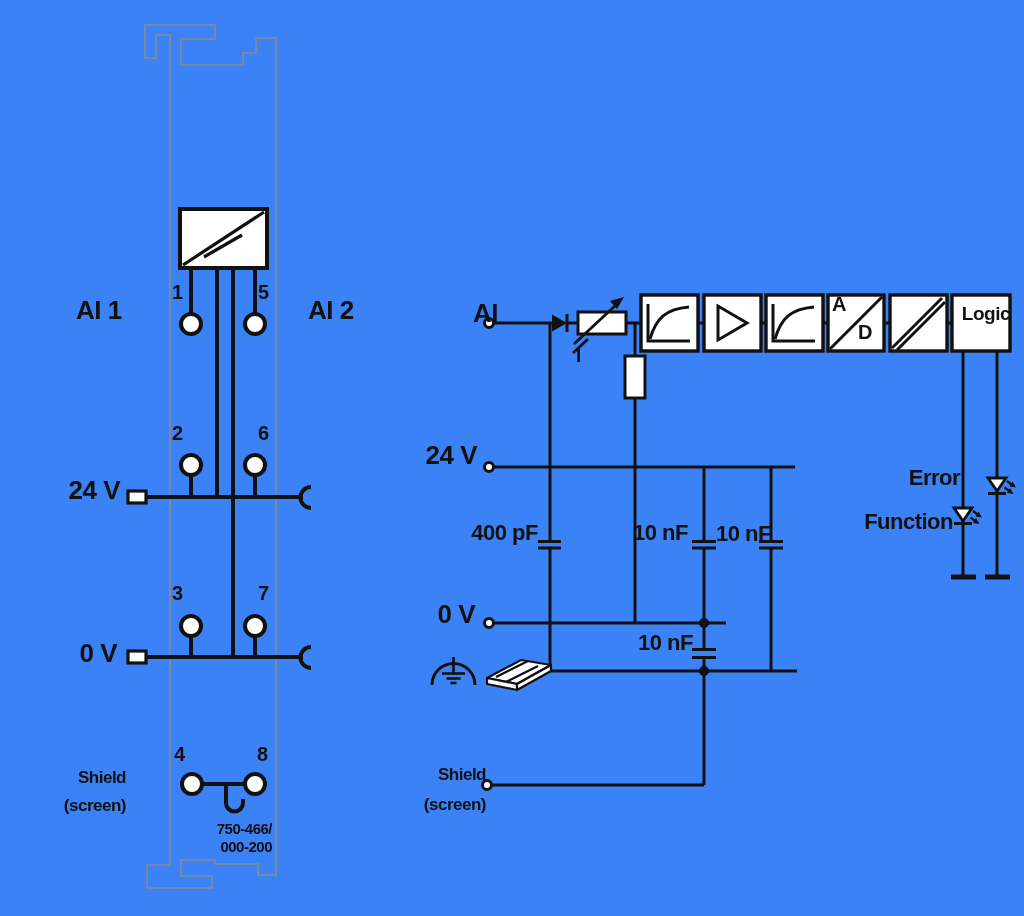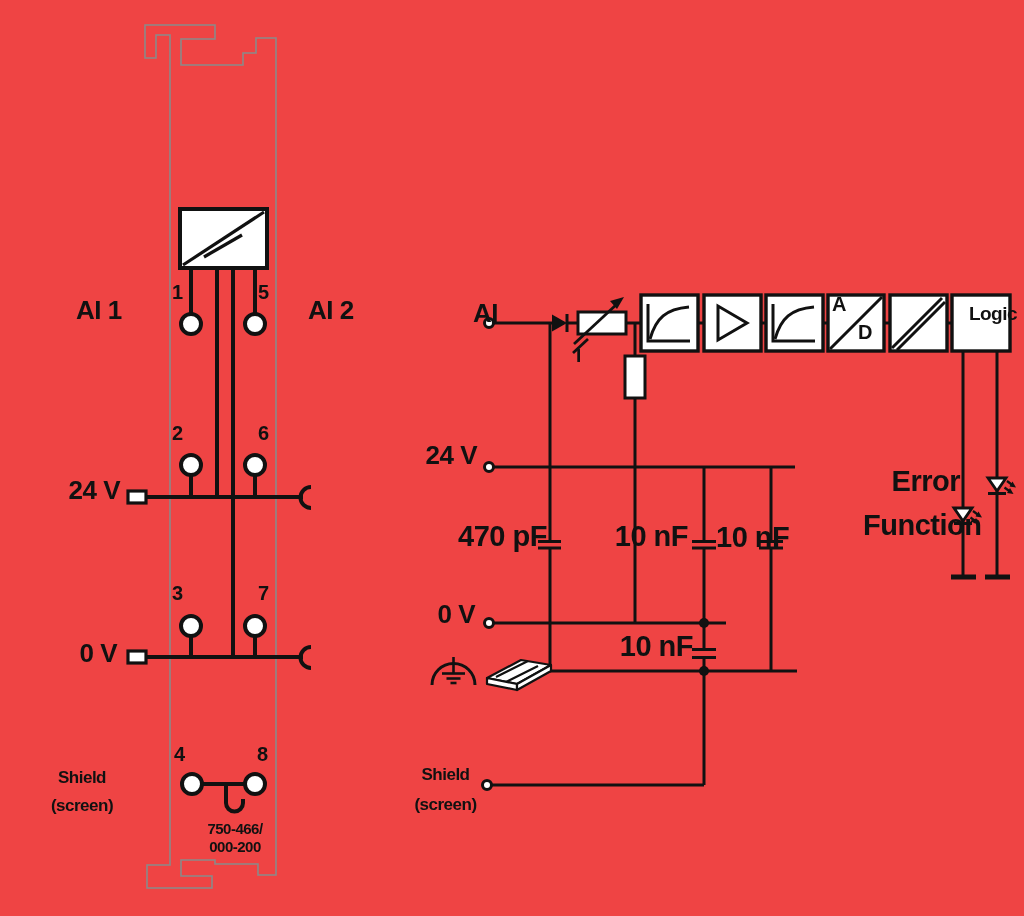--- a/index.html
+++ b/index.html
@@ -1,25 +1,25 @@
 <!DOCTYPE html>
 <html><head>
 <meta charset="utf-8">
 <style>
   html,body{margin:0;padding:0;background:#ffffff;}
-  #stage{position:relative;width:1024px;height:916px;background:#ef4444;overflow:hidden;
+  #stage{position:relative;width:1024px;height:916px;background:#3b82f6;overflow:hidden;
          font-family:"Liberation Sans", sans-serif;}
   #art{position:absolute;left:0;top:0;}
   .lbl{position:absolute;font-weight:bold;color:#111111;line-height:1;
        letter-spacing:-0.5px;white-space:nowrap;}
   .r{text-align:right;}
-  .c{text-align:center;padding-left:12px;}
+  .c{text-align:right;}
   .fs26{font-size:26px;}
   .fs25{font-size:17px;line-height:1;}
-  .fs22{font-size:29px;}
+  .fs22{font-size:22px;}
   .fs20{font-size:20px;}
   .fs19{font-size:19px;}
   .fs16{font-size:15px;}
   .stack25 div{line-height:30px;}
   .stack25m div{line-height:28px;}
   .stack16 div{line-height:17.5px;}
 </style>
 </head>
 <body>
 
@@ -260,21 +260,21 @@
   <div class="lbl fs25 c stack25" style="left:381px;top:760px;width:105px;">
     <div>Shield</div>
     <div>(screen)</div>
   </div>
 
   <div class="lbl fs19" style="left:576px;top:346px;">I</div>
   <div class="lbl fs20" style="left:832px;top:294px;">A</div>
   <div class="lbl fs20" style="left:858px;top:322px;">D</div>
   <div class="lbl c" style="left:952px;top:304px;width:58px;font-size:19px;">Logic</div>
 
-  <div class="lbl fs22 r" style="left:458px;top:522px;width:80px;">470 pF</div>
+  <div class="lbl fs22 r" style="left:458px;top:522px;width:80px;">400 pF</div>
   <div class="lbl fs22 r" style="left:608px;top:522px;width:80px;">10 nF</div>
   <div class="lbl fs22" style="left:716px;top:523px;">10 nF</div>
   <div class="lbl fs22 r" style="left:613px;top:632px;width:80px;">10 nF</div>
 
   <div class="lbl fs22 r" style="left:880px;top:467px;width:80px;">Error</div>
   <div class="lbl fs22 r" style="left:863px;top:511px;width:90px;">Function</div>
 
 </div>
 
 </body></html>

